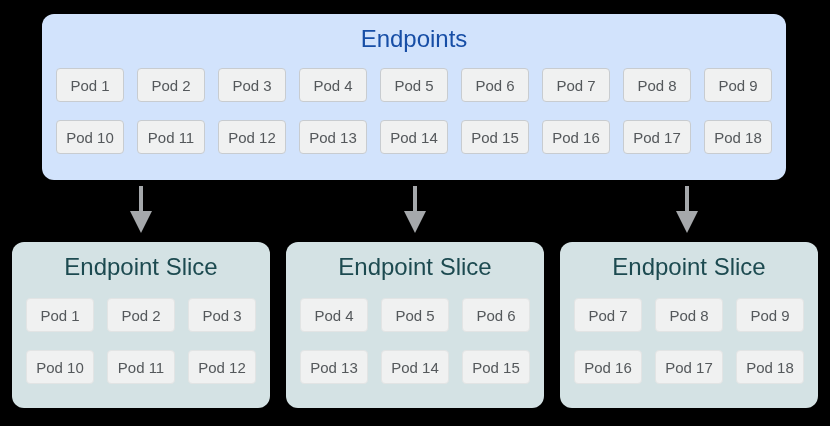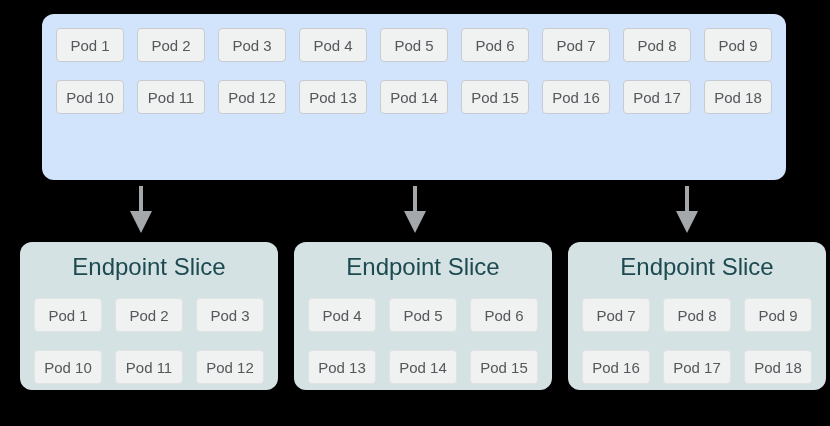--- a/index.html
+++ b/index.html
@@ -60,45 +60,45 @@
     width: 24px; height: 48px;
   }
   .arrow-1 { left: 129px; }
   .arrow-2 { left: 403px; }
   .arrow-3 { left: 675px; }
 
   
   .slice-box {
     position: absolute;
     top: 242px;
-    width: 258px; height: 148px;
+    width: 258px; height: 166px;
     background: var(--slice-fill, #d4e2e4);
     border-radius: 12px;
     box-sizing: border-box;
-    margin-left: 8px;
   }
   .slice-1 { left: 12px; }
   .slice-2 { left: 286px; }
   .slice-3 { left: 560px; }
   .slice-title {
     margin-top: 10px;
     text-align: center;
     font-size: 24px;
     line-height: 30px;
     color: var(--slice-title, #1c4a50);
   }
   .slice-box .pod-row-1 { margin-top: 16px; }
   .slice-box .pod-row-2 { margin-top: 18px; }
 </style>
 </head>
 <body style="--background: #000000; --endpoints-fill: #d2e3fc; --endpoints-title: #174ea6; --slice-fill: #d4e2e4; --slice-title: #1c4a50; --pod-fill: #f0f1f1; --pod-border: #c8ccd0; --slice-pod-border: #e2e4e4; --pod-text: #54585b; --arrow: #a5a8ab;">
 
 <div class="canvas">
 
   <div class="endpoints-box">
+    <div class="endpoints-title">Endpoints</div>
     <div class="pod-row pod-row-1">
       <div class="pod">Pod 1</div>
       <div class="pod">Pod 2</div>
       <div class="pod">Pod 3</div>
       <div class="pod">Pod 4</div>
       <div class="pod">Pod 5</div>
       <div class="pod">Pod 6</div>
       <div class="pod">Pod 7</div>
       <div class="pod">Pod 8</div>
       <div class="pod">Pod 9</div>

